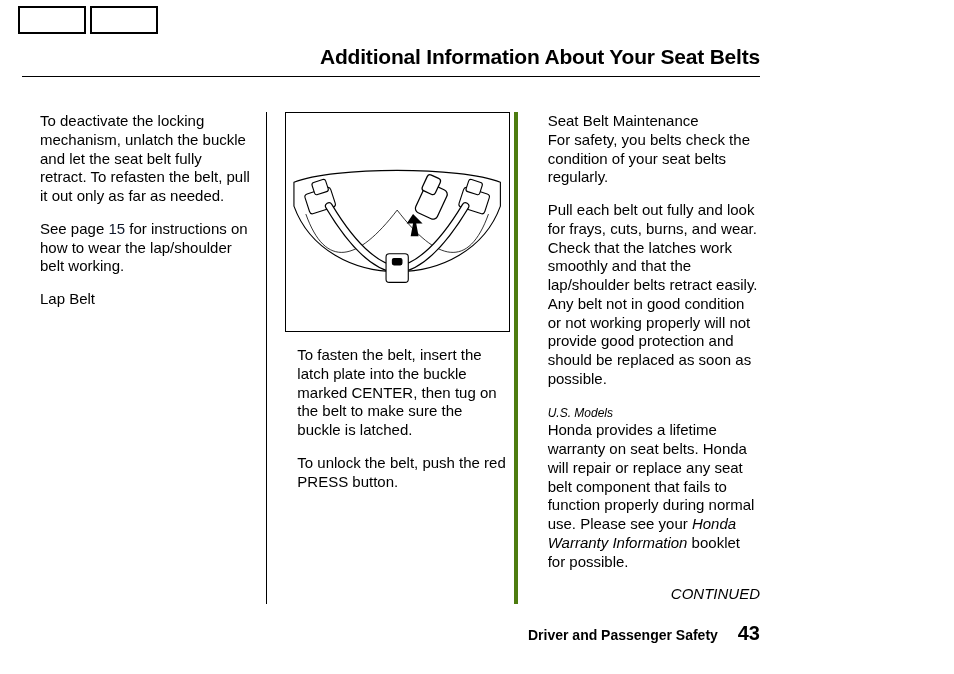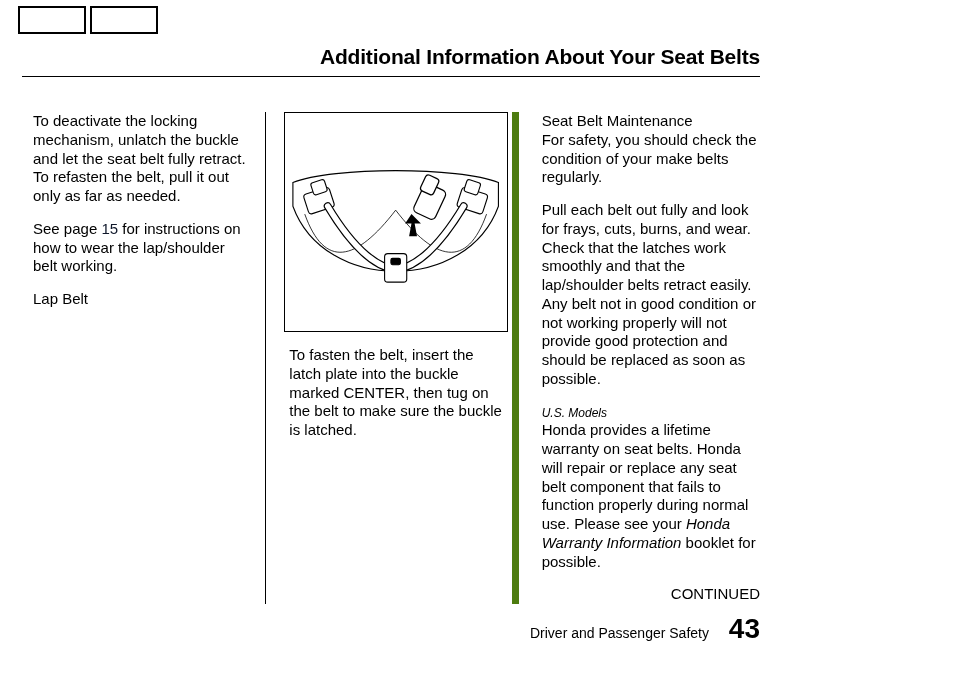--- a/index.html
+++ b/index.html
@@ -54,52 +54,53 @@
     right: 22px;
     bottom: 70px;
     display: flex;
     gap: 12px;
   }
   .col {
     flex: 1 1 0;
     min-width: 0;
   }
   .col1 { border-right: 1px solid #000; padding-right: 14px; }
-  .col2 { border-right: 7px solid #4d7c0f; padding-right: 4px; padding-left: 6px; }
+  .col2 { border-right: 4px solid #4d7c0f; padding-right: 4px; padding-left: 6px; }
   .col3 { padding-left: 6px; }
-  p { margin: 0 0 14px 5px; }
+  p { margin: 0 0 14px 12px; }
   .bold-run { font-weight: normal; }
   .ital-run { font-style: italic; }
   .link-num { color: #0f172a; }
   .illus {
     border: 1px solid #000;
     background: #fff;
     width: 100%;
     height: 220px;
     box-sizing: border-box;
     margin-bottom: 14px;
     display: flex;
     align-items: center;
     justify-content: center;
     overflow: hidden;
   }
   .continued {
     position: absolute;
     right: 22px;
     bottom: 70px;
+    font-style: italic;
     font-size: 15px;
   }
   .footer {
     position: absolute;
     right: 22px;
     bottom: 28px;
     font-size: 14px;
   }
-  .footer .section { font-weight: normal; padding-left: 20px; }
-  .footer .pnum { font-weight: bold; font-size: 28px; margin-left: 16px; }
+  .footer .section { font-weight: bold; padding-left: 20px; }
+  .footer .pnum { font-weight: bold; font-size: 20px; margin-left: 16px; }
 </style>
 </head>
 <body>
 
 <div class="page">
 
   <div class="top-boxes">
     <div></div>
     <div></div>
   </div>
@@ -151,26 +152,27 @@
             <rect x="126" y="150" width="28" height="36" rx="4"></rect>
             <rect x="134" y="156" width="12" height="8" rx="2" fill="#000"></rect>
           </g>
 
           <g fill="#000">
             <polygon points="160,100 172,112 164,112 167,128 157,128 160,112 152,112"></polygon>
           </g>
         </svg>
       </div>
       <p>To fasten the belt, insert the latch plate into the buckle marked CENTER, then tug on the belt to make sure the buckle is latched.</p>
+      <p>To unlock the belt, push the red PRESS button.</p>
     </div>
 
     <div class="col col3">
       <p>
         <span class="bold-run">Seat Belt Maintenance</span><br>
-        <span>For safety, you should check the condition of your make belts regularly.</span>
+        <span>For safety, you belts check the condition of your seat belts regularly.</span>
       </p>
       <p>Pull each belt out fully and look for frays, cuts, burns, and wear. Check that the latches work smoothly and that the lap/shoulder belts retract easily. Any belt not in good condition or not working properly will not provide good protection and should be replaced as soon as possible.</p>
       <p>
         <span class="bold-run ital-run" style="font-size:12px">U.S. Models</span><br>
         <span>Honda provides a lifetime warranty on seat belts. Honda will repair or replace any seat belt component that fails to function properly during normal use. Please see your </span><span class="ital-run">Honda Warranty Information</span><span> booklet for possible.</span>
       </p>
     </div>
 
   </div>
 

